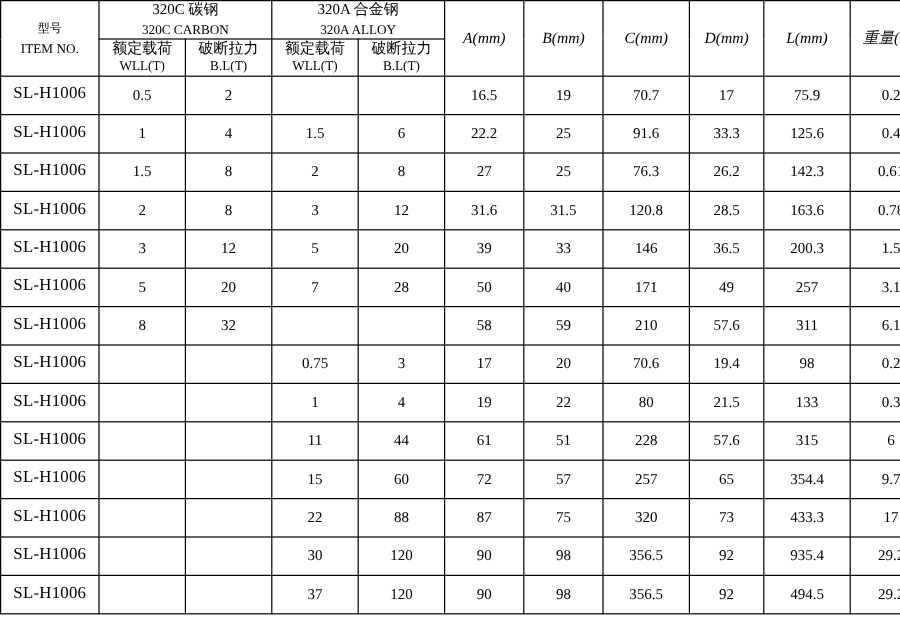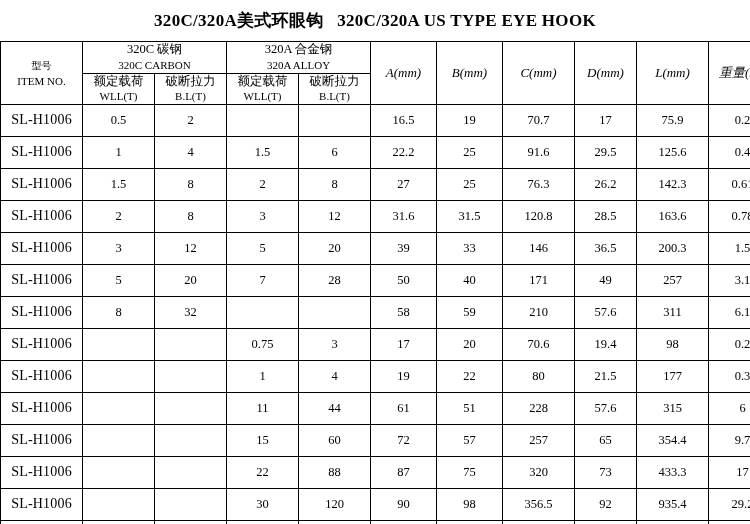--- a/index.html
+++ b/index.html
@@ -78,21 +78,20 @@
     letter-spacing: 0.2px;
   }
   .cn-line { font-size: 12.5px; }
   .en-line { font-size: 11px; }
 </style>
 </head>
 <body>
 
 <div class="page">
 
-  <div class="title">320C/320A美式环眼钩   320C/320A US TYPE EYE HOOK</div>
 
   <table class="spec">
     <colgroup>
       <col style="width:82px">
       <col style="width:72px">
       <col style="width:72px">
       <col style="width:72px">
       <col style="width:72px">
       <col style="width:66px">
       <col style="width:66px">
@@ -136,21 +135,21 @@
         </tr>
         <tr>
           <td class="data model">SL-H1006</td>
           <td class="data">1</td>
           <td class="data">4</td>
           <td class="data">1.5</td>
           <td class="data">6</td>
           <td class="data">22.2</td>
           <td class="data">25</td>
           <td class="data">91.6</td>
-          <td class="data">29.5</td>
+          <td class="data">33.3</td>
           <td class="data">125.6</td>
           <td class="data">0.4</td>
         </tr>
         <tr>
           <td class="data model">SL-H1006</td>
           <td class="data">1.5</td>
           <td class="data">8</td>
           <td class="data">2</td>
           <td class="data">8</td>
           <td class="data">27</td>
@@ -228,21 +227,21 @@
         <tr>
           <td class="data model">SL-H1006</td>
           <td class="data"></td>
           <td class="data"></td>
           <td class="data">1</td>
           <td class="data">4</td>
           <td class="data">19</td>
           <td class="data">22</td>
           <td class="data">80</td>
           <td class="data">21.5</td>
-          <td class="data">177</td>
+          <td class="data">133</td>
           <td class="data">0.3</td>
         </tr>
         <tr>
           <td class="data model">SL-H1006</td>
           <td class="data"></td>
           <td class="data"></td>
           <td class="data">11</td>
           <td class="data">44</td>
           <td class="data">61</td>
           <td class="data">51</td>

